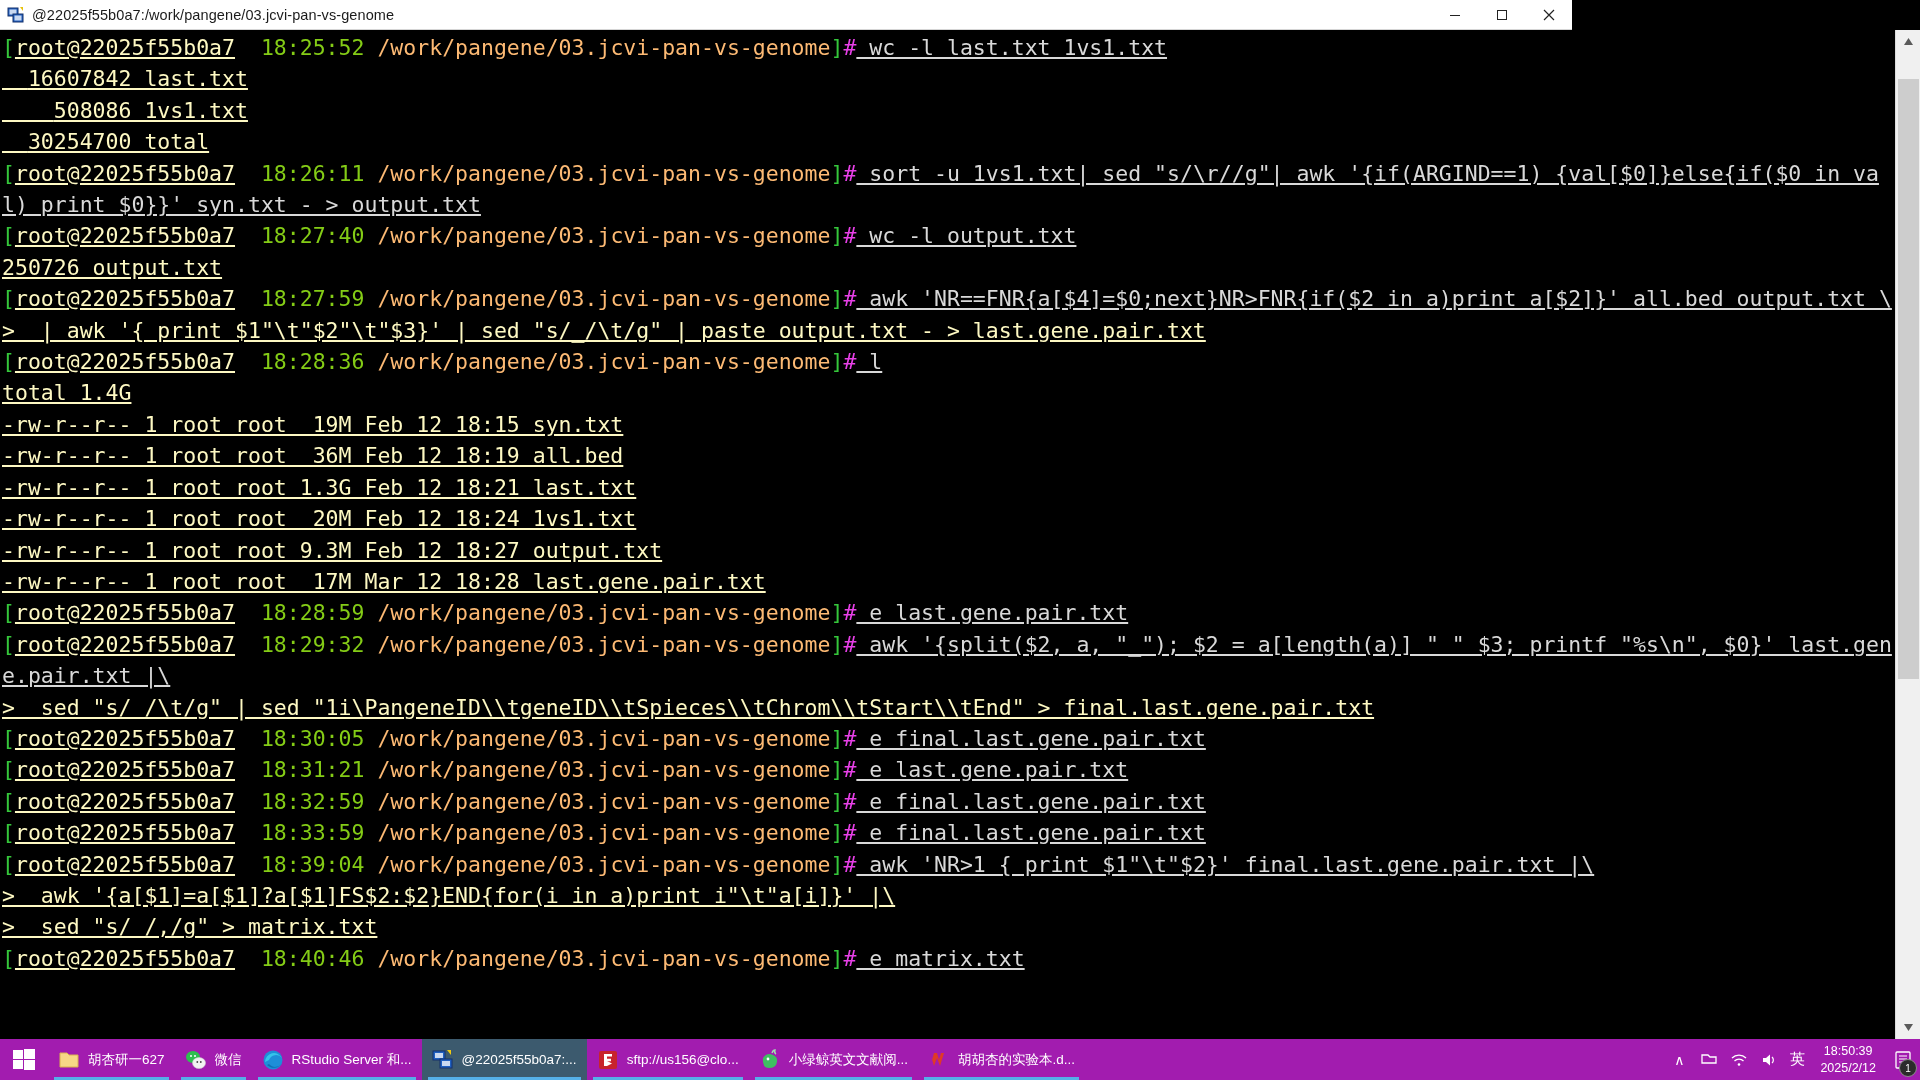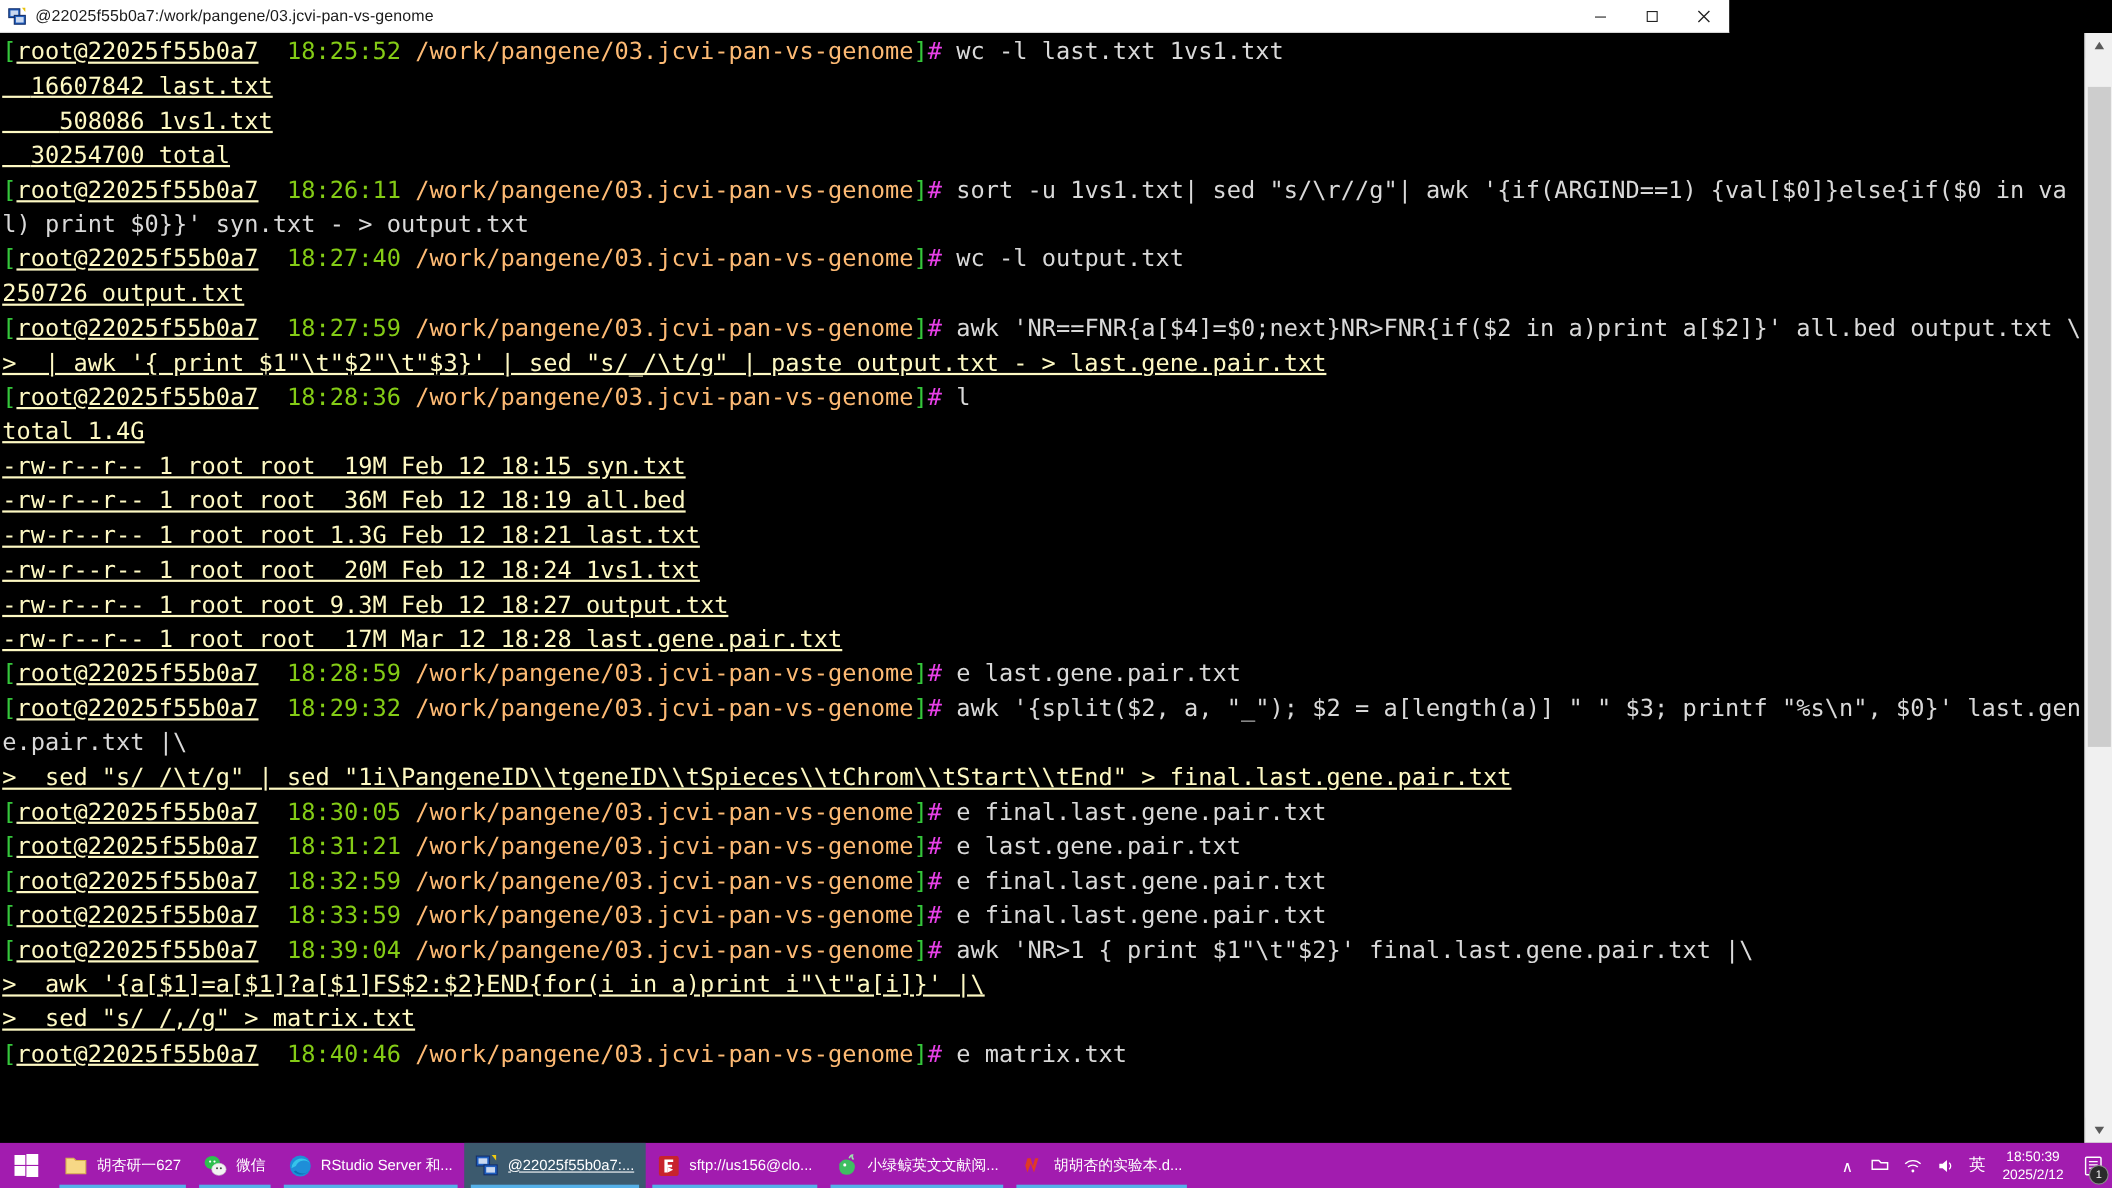--- a/index.html
+++ b/index.html
@@ -48,21 +48,21 @@
     word-break:break-all;
     letter-spacing:0px;
     padding-left:2px;
     box-sizing:border-box;
   }
   .c-br{color:#35c73b;}        
   .c-user{color:#fef9c3;text-decoration:underline;}
   .c-time{color:#84cc16;}      
   .c-path{color:#fdba74;text-align:center;}      
   .c-hash{color:#e840e8;}      
-  .c-cmd{color:#d9d9d9;}
+  .c-cmd{color:#d9d9d9;text-decoration:underline;}
   .c-out{color:#fef9c3;text-decoration:underline;}
   
   #scrollbar{
     position:absolute;right:0;top:30px;width:25px;height:1009px;
     background:#f0f0f0;border-left:1px solid #dcdcdc;box-sizing:border-box;
   }
   .sb-arrow{
     width:25px;height:23px;display:flex;align-items:center;justify-content:center;
     color:#5a5a5a;font-size:9px;font-family:"DejaVu Sans",sans-serif;
   }
@@ -80,21 +80,21 @@
   #start{
     width:48px;display:flex;align-items:center;justify-content:center;flex:0 0 auto;
   }
   .tb-item{
     display:flex;align-items:center;gap:8px;
     padding:0 10px;min-width:0;flex:0 0 auto;
     position:relative;
     color:#ffffff;font-size:13.5px;white-space:nowrap;
   }
   .tb-item .tb-label{overflow:hidden;text-overflow:ellipsis;max-width:140px;}
-  .tb-item.active{background:#3c5a6e;text-decoration:underline;}
+  .tb-item.active{background:#3c5a6e;}
   .tb-item .underline{
     position:absolute;left:6px;right:6px;bottom:0;height:3px;background:#55b0e8;
   }
   .tb-ico{width:22px;height:22px;flex:0 0 auto;position:relative;}
   #tray{
     margin-left:auto;display:flex;align-items:center;gap:0;
     color:#fff;font-size:13px;flex:0 0 auto;
   }
   .tray-ico{width:30px;display:flex;align-items:center;justify-content:center;height:41px;}
   #clock{

